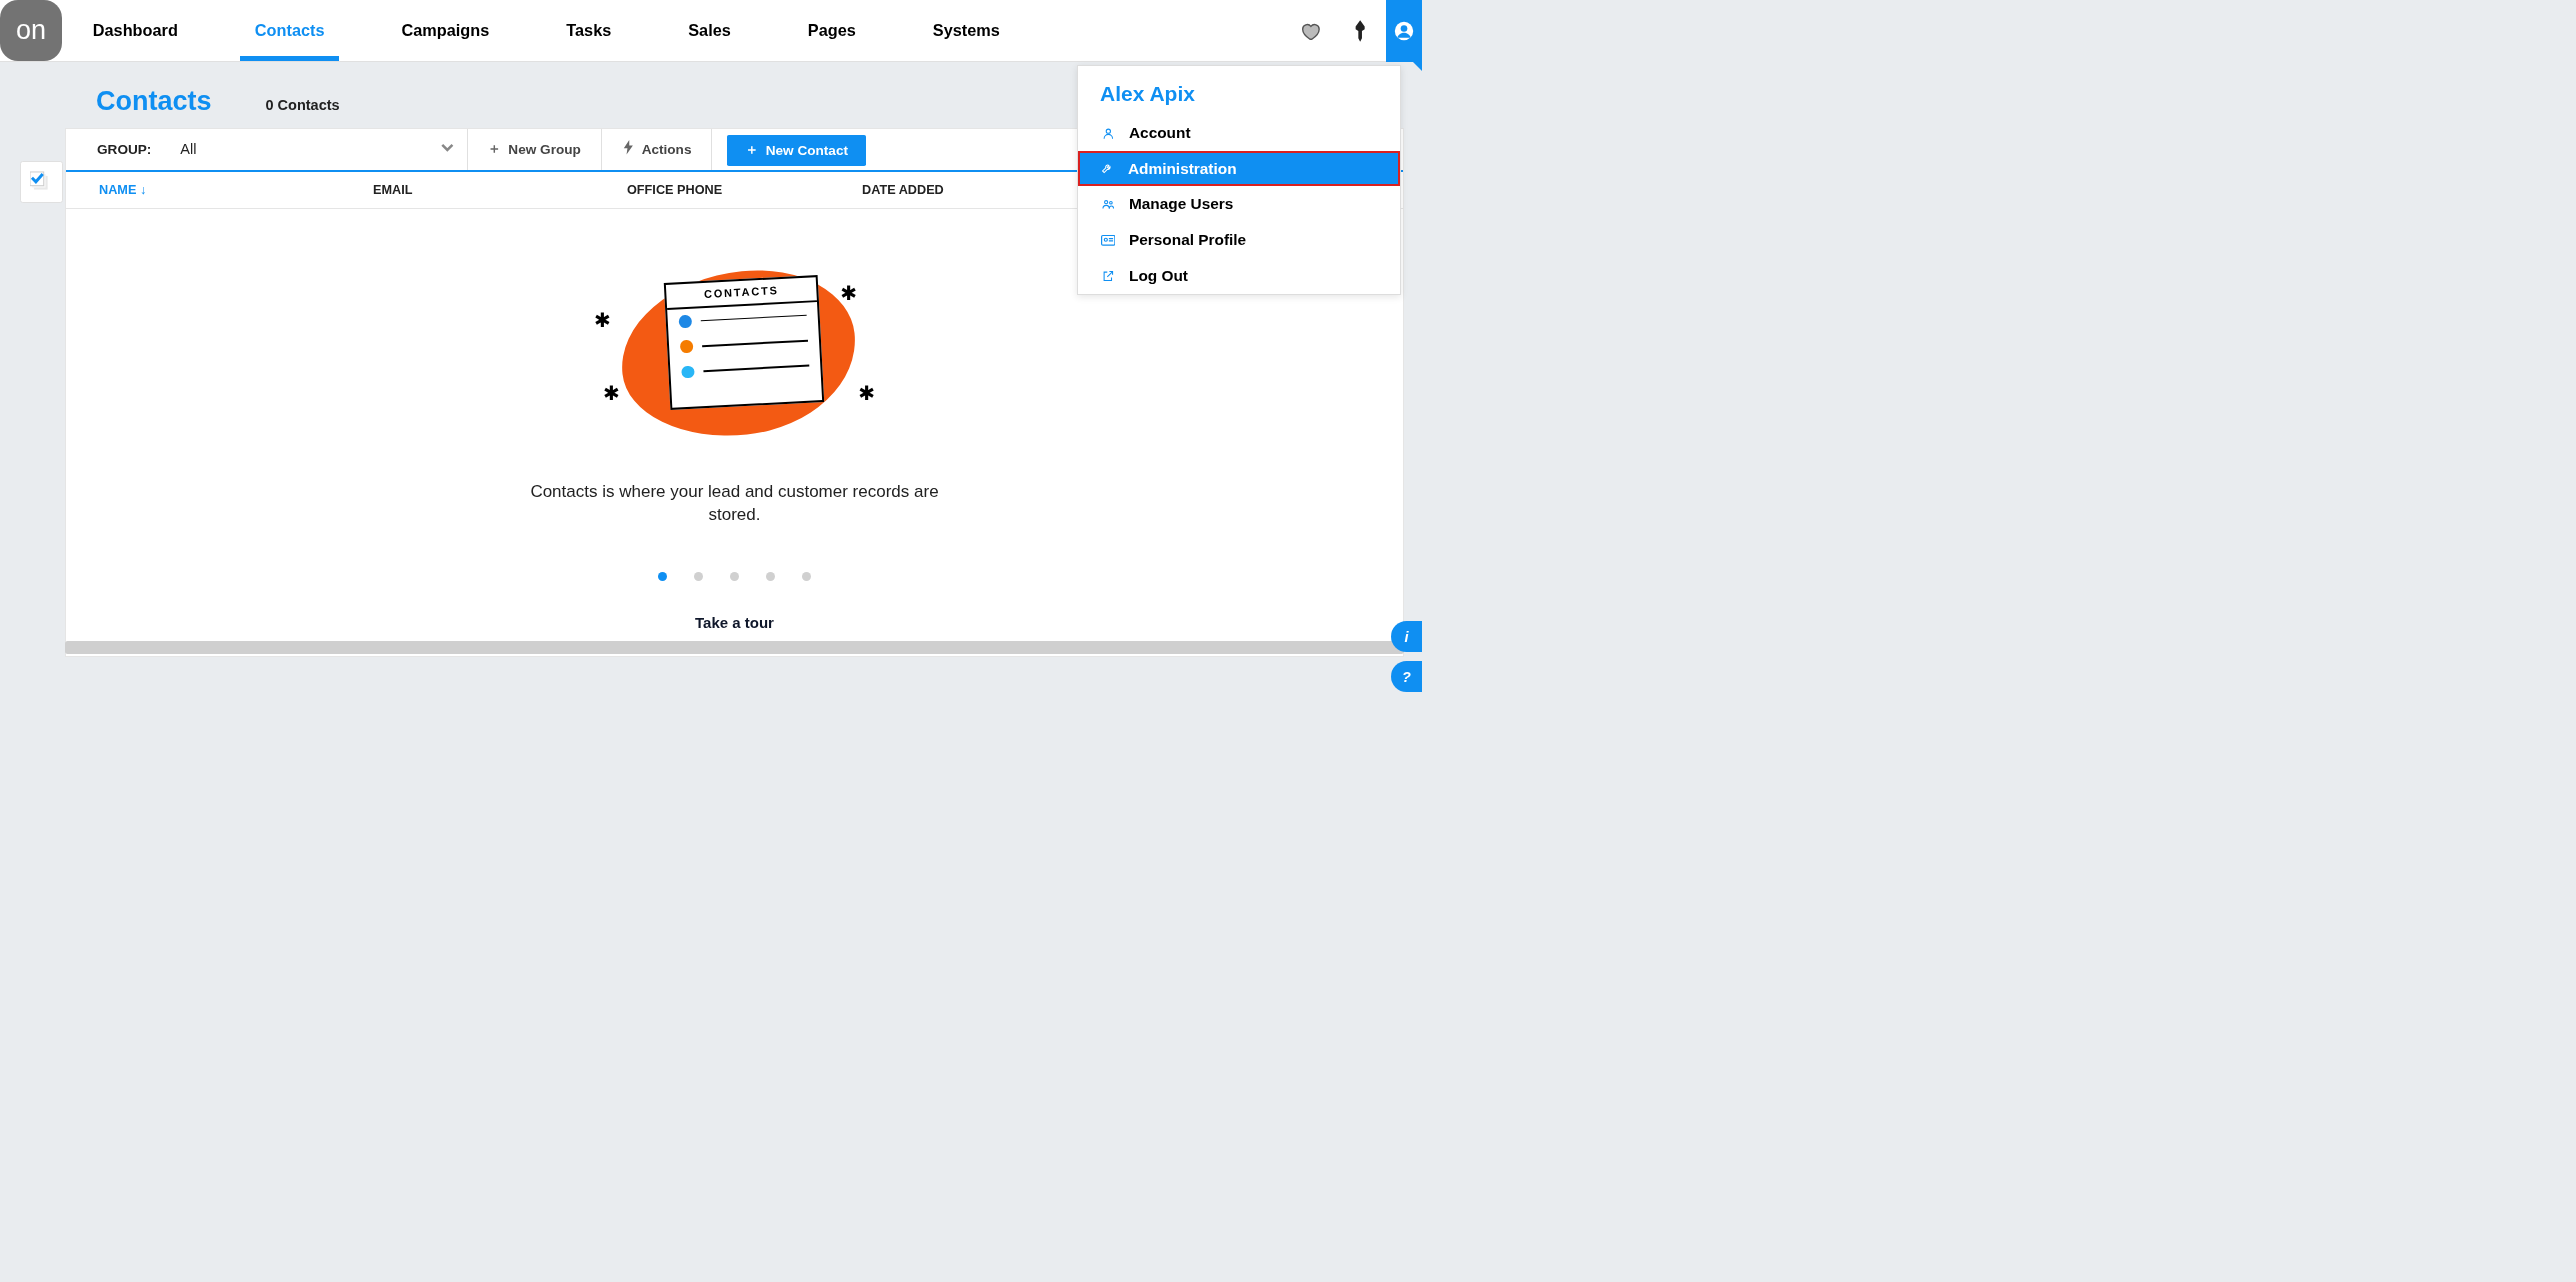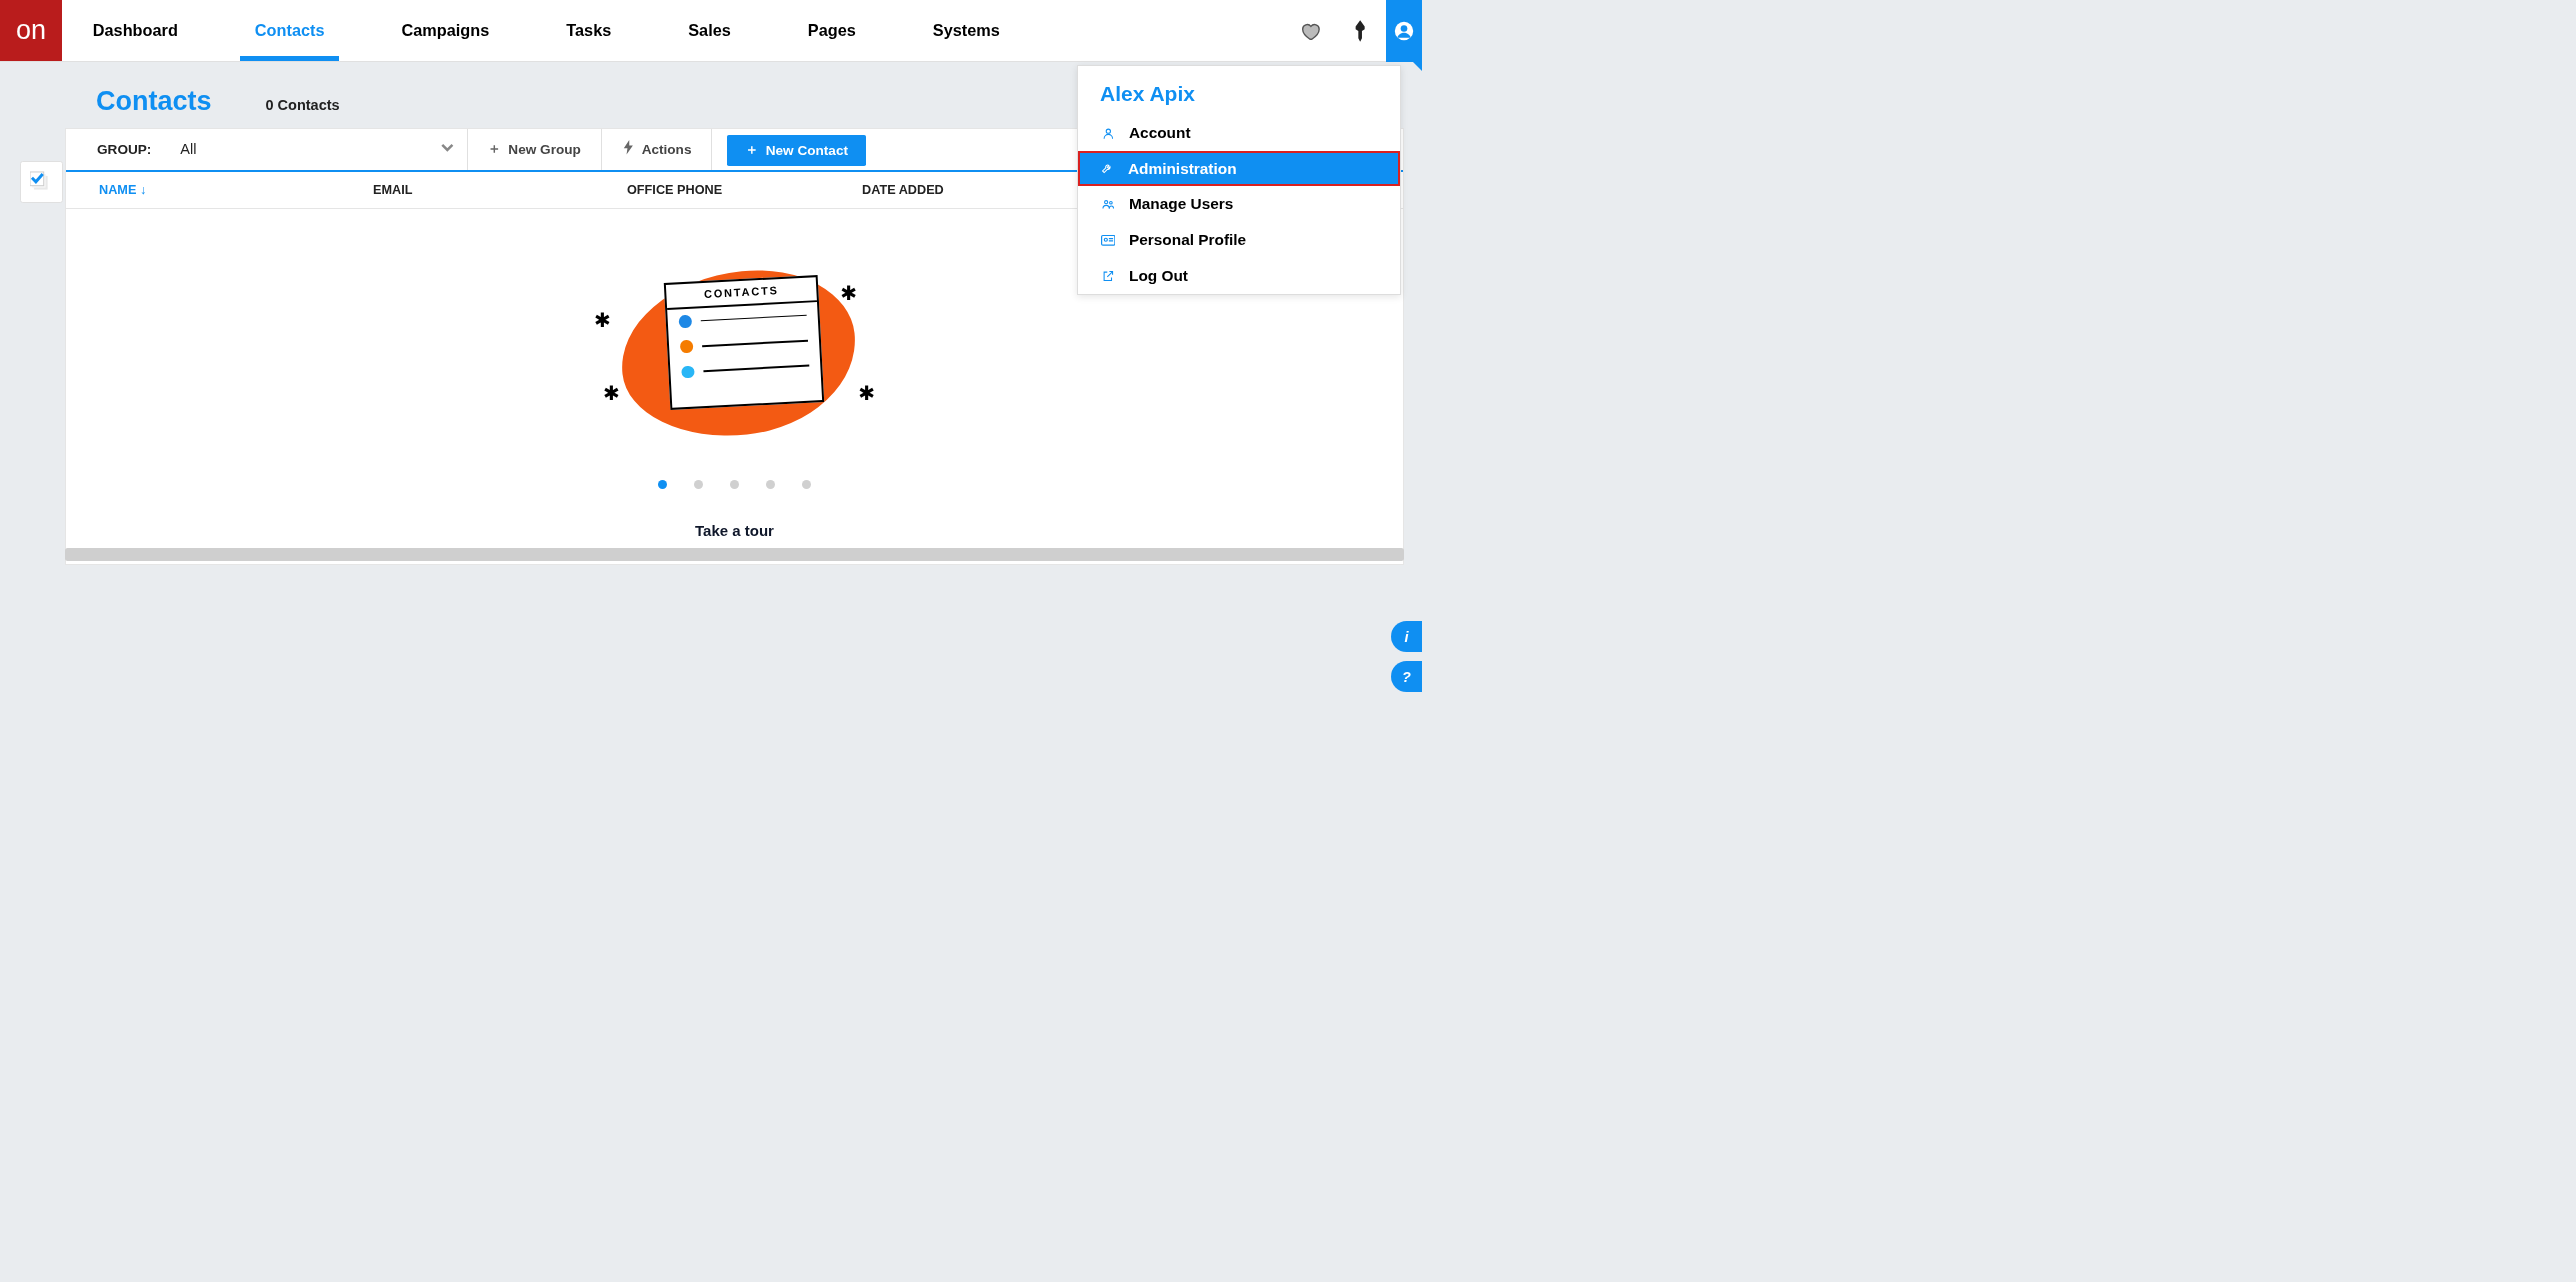--- a/index.html
+++ b/index.html
@@ -16,27 +16,28 @@
 .topbar {
   background: #ffffff;
   height: 62px;
   display: flex;
   align-items: stretch;
   border-bottom: 0.9px solid #e0e0e0;
   position: relative;
 }
 .logo {
   width: 62px;
-  background: #b91c1c;
+  background: #737373;
   display: flex;
   align-items: center;
   justify-content: center;
   color: #fff;
   font-size: 27px;
   font-weight: 300;
+  border-radius: 18px;
 }
 .nav {
   display: flex;
   align-items: stretch;
   margin-left: 16.3px;
   gap: 48px;
 }
 .nav-item {
   display: flex;
   align-items: center;
@@ -457,20 +458,21 @@
           <div class="row">
               <div class="dot" style="background:#29b6f6"></div>
               <div class="line"></div>
             </div>
         </div>
         <div class="sparkle" style="left:9px;top:54px">✱</div>
         <div class="sparkle" style="left:18px;top:127px">✱</div>
         <div class="sparkle" style="right:27px;top:27px">✱</div>
         <div class="sparkle" style="right:9px;top:127px">✱</div>
       </div>
+      <div class="empty-text">Contacts is where your lead and customer records are stored.</div>
       <div class="dots">
         <span class="active"></span>
         <span></span>
         <span></span>
         <span></span>
         <span></span>
       </div>
       <div class="links">
         <a>Take a tour</a>
       </div>

